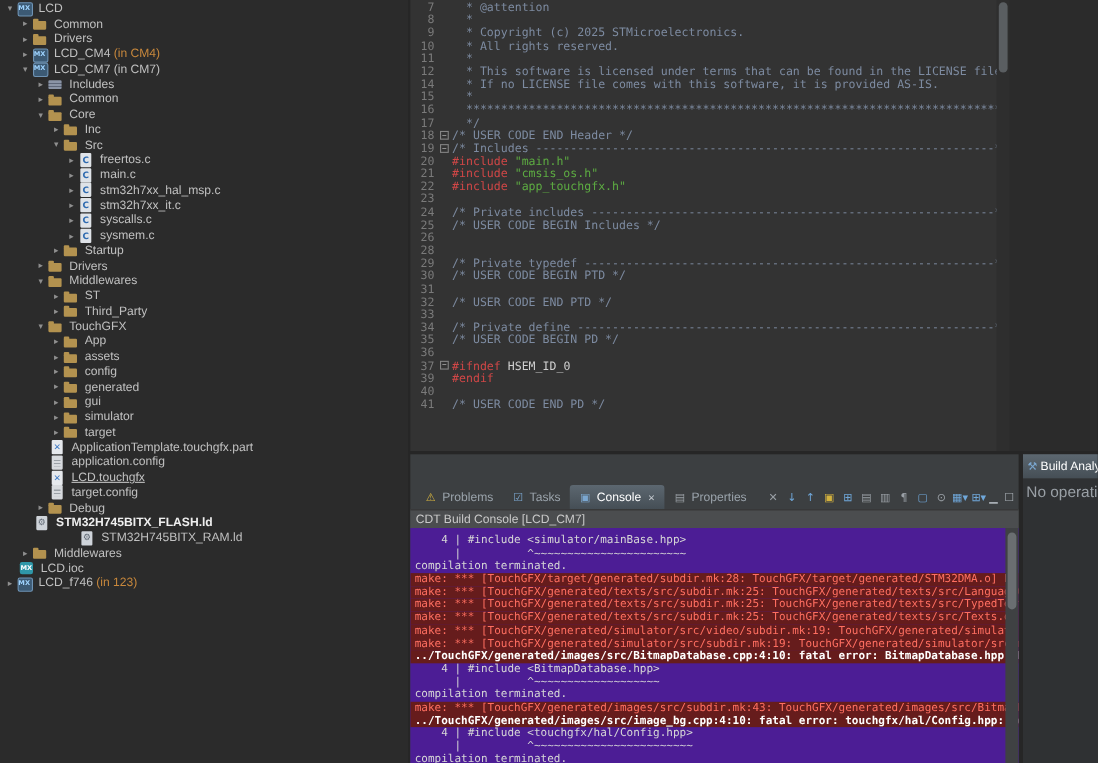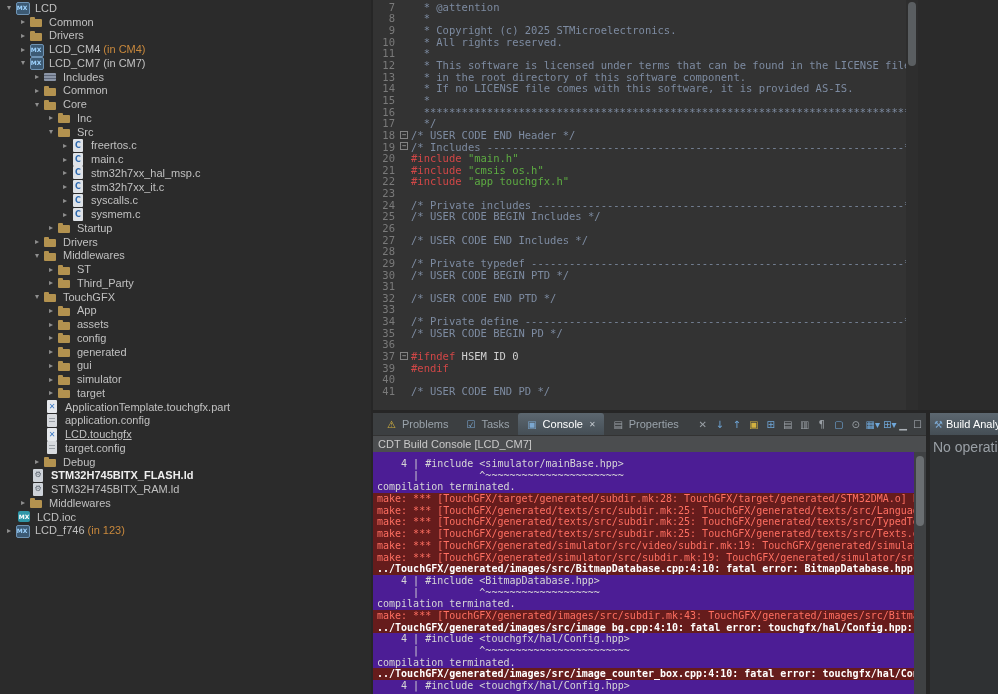--- a/index.html
+++ b/index.html
@@ -73,21 +73,21 @@
   .seg-m { color:#5dac42; }
   .seg-t { color:#d0d0d0; }
   .ed-scroll { position:absolute; right:0; top:0; width:12px; height:100%; background:#2e2e2e; }
   .ed-thumb  { position:absolute; left:2px; top:2px; width:8px; height:64px;
                background:#5a5e61; border-radius:4px; }
   .top-right { position:absolute; left:918px; top:0; width:80px; height:410px; background:#2b2b2b; }
 
   
   .console-panel { position:absolute; left:373px; top:413px; width:553px; height:281px;
                    background:#3c3f41; display:flex; flex-direction:column; }
-  .tab-bar { height:22px; flex:none; display:flex; align-items:center; padding:0 4px; }
+  .tab-bar { height:22px; flex:none; display:flex; align-items:center; padding:0 4px;margin-top:28px; }
   .tabs { display:flex; height:100%; align-items:stretch; }
   .tab { display:flex; align-items:center; gap:4px; padding:0 8px; font-size:11px;
          color:#9aa3ab; cursor:default; }
   .tab.active { background:linear-gradient(#5c6770,#454e55); color:#ffffff;
                 border-radius:3px 3px 0 0; }
   .tab-close { font-size:8px; color:#c3c9cf; margin-left:2px; }
   .tab-icon { display:inline-block; width:13px; text-align:center; font-size:10px;
               font-family:"DejaVu Sans",sans-serif; }
   .ticon-problems::before   { content:"⚠"; color:#d2b13f; }
   .ticon-tasks::before      { content:"☑"; color:#7ba7d0; }
@@ -293,21 +293,21 @@
       </div>
       <div class="tree-row" style="padding-left: 31px;">
         <span class="tw-arrow">▸</span>
         <span class="tw-icon icon-folder"></span>
         <span class="tw-label">Debug</span>
       </div>
       <div class="tree-row" style="padding-left: 31px;">
         <span class="tw-icon icon-ld-file"></span>
         <span class="tw-label bold">STM32H745BITX_FLASH.ld</span>
       </div>
-      <div class="tree-row" style="padding-left: 31px;">
+      <div class="tree-row" style="padding-left: 31px; margin-left: 41px;">
         <span class="tw-icon icon-ld-file"></span>
         <span class="tw-label">STM32H745BITX_RAM.ld</span>
       </div>
       <div class="tree-row" style="padding-left: 17px;">
         <span class="tw-arrow">▸</span>
         <span class="tw-icon icon-folder"></span>
         <span class="tw-label">Middlewares</span>
       </div>
       <div class="tree-row" style="padding-left: 17px;">
         <span class="tw-icon icon-ioc-file"></span>
@@ -322,35 +322,33 @@
     </div>
 
   <div class="editor">
     <div class="ed-lines">
         <div class="ed-line"><span class="ed-num">7</span><span class="ed-fold"></span><span class="ed-code"><span class="seg-c">  * @attention</span></span></div>
         <div class="ed-line"><span class="ed-num">8</span><span class="ed-fold"></span><span class="ed-code"><span class="seg-c">  *</span></span></div>
         <div class="ed-line"><span class="ed-num">9</span><span class="ed-fold"></span><span class="ed-code"><span class="seg-c">  * Copyright (c) 2025 STMicroelectronics.</span></span></div>
         <div class="ed-line"><span class="ed-num">10</span><span class="ed-fold"></span><span class="ed-code"><span class="seg-c">  * All rights reserved.</span></span></div>
         <div class="ed-line"><span class="ed-num">11</span><span class="ed-fold"></span><span class="ed-code"><span class="seg-c">  *</span></span></div>
         <div class="ed-line"><span class="ed-num">12</span><span class="ed-fold"></span><span class="ed-code"><span class="seg-c">  * This software is licensed under terms that can be found in the LICENSE file</span></span></div>
-        <div class="ed-line"><span class="ed-num">13</span><span class="ed-fold"></span><span class="ed-code"><span class="seg-c">  * in the root directory of this software component.</span></span></div>
         <div class="ed-line"><span class="ed-num">14</span><span class="ed-fold"></span><span class="ed-code"><span class="seg-c">  * If no LICENSE file comes with this software, it is provided AS-IS.</span></span></div>
         <div class="ed-line"><span class="ed-num">15</span><span class="ed-fold"></span><span class="ed-code"><span class="seg-c">  *</span></span></div>
         <div class="ed-line"><span class="ed-num">16</span><span class="ed-fold"></span><span class="ed-code"><span class="seg-c">  ******************************************************************************</span></span></div>
         <div class="ed-line"><span class="ed-num">17</span><span class="ed-fold"></span><span class="ed-code"><span class="seg-c">  */</span></span></div>
         <div class="ed-line"><span class="ed-num">18</span><span class="ed-fold"><span class="fold-box">−</span></span><span class="ed-code"><span class="seg-c">/* USER CODE END Header */</span></span></div>
         <div class="ed-line"><span class="ed-num">19</span><span class="ed-fold"><span class="fold-box">−</span></span><span class="ed-code"><span class="seg-c">/* Includes ------------------------------------------------------------------*/</span></span></div>
         <div class="ed-line"><span class="ed-num">20</span><span class="ed-fold"></span><span class="ed-code"><span class="seg-p">#include</span><span class="seg-t"> </span><span class="seg-s">"main.h"</span></span></div>
         <div class="ed-line"><span class="ed-num">21</span><span class="ed-fold"></span><span class="ed-code"><span class="seg-p">#include</span><span class="seg-t"> </span><span class="seg-s">"cmsis_os.h"</span></span></div>
         <div class="ed-line"><span class="ed-num">22</span><span class="ed-fold"></span><span class="ed-code"><span class="seg-p">#include</span><span class="seg-t"> </span><span class="seg-s">"app_touchgfx.h"</span></span></div>
         <div class="ed-line"><span class="ed-num">23</span><span class="ed-fold"></span><span class="ed-code"></span></div>
         <div class="ed-line"><span class="ed-num">24</span><span class="ed-fold"></span><span class="ed-code"><span class="seg-c">/* Private includes ----------------------------------------------------------*/</span></span></div>
         <div class="ed-line"><span class="ed-num">25</span><span class="ed-fold"></span><span class="ed-code"><span class="seg-c">/* USER CODE BEGIN Includes */</span></span></div>
         <div class="ed-line"><span class="ed-num">26</span><span class="ed-fold"></span><span class="ed-code"></span></div>
-        <div class="ed-line"><span class="ed-num">27</span><span class="ed-fold"></span><span class="ed-code"><span class="seg-c">/* USER CODE END Includes */</span></span></div>
         <div class="ed-line"><span class="ed-num">28</span><span class="ed-fold"></span><span class="ed-code"></span></div>
         <div class="ed-line"><span class="ed-num">29</span><span class="ed-fold"></span><span class="ed-code"><span class="seg-c">/* Private typedef -----------------------------------------------------------*/</span></span></div>
         <div class="ed-line"><span class="ed-num">30</span><span class="ed-fold"></span><span class="ed-code"><span class="seg-c">/* USER CODE BEGIN PTD */</span></span></div>
         <div class="ed-line"><span class="ed-num">31</span><span class="ed-fold"></span><span class="ed-code"></span></div>
         <div class="ed-line"><span class="ed-num">32</span><span class="ed-fold"></span><span class="ed-code"><span class="seg-c">/* USER CODE END PTD */</span></span></div>
         <div class="ed-line"><span class="ed-num">33</span><span class="ed-fold"></span><span class="ed-code"></span></div>
         <div class="ed-line"><span class="ed-num">34</span><span class="ed-fold"></span><span class="ed-code"><span class="seg-c">/* Private define ------------------------------------------------------------*/</span></span></div>
         <div class="ed-line"><span class="ed-num">35</span><span class="ed-fold"></span><span class="ed-code"><span class="seg-c">/* USER CODE BEGIN PD */</span></span></div>
         <div class="ed-line"><span class="ed-num">36</span><span class="ed-fold"></span><span class="ed-code"></span></div>
         <div class="ed-line"><span class="ed-num">37</span><span class="ed-fold"><span class="fold-box">−</span></span><span class="ed-code"><span class="seg-p">#ifndef</span><span class="seg-t"> HSEM_ID_0</span></span></div>

